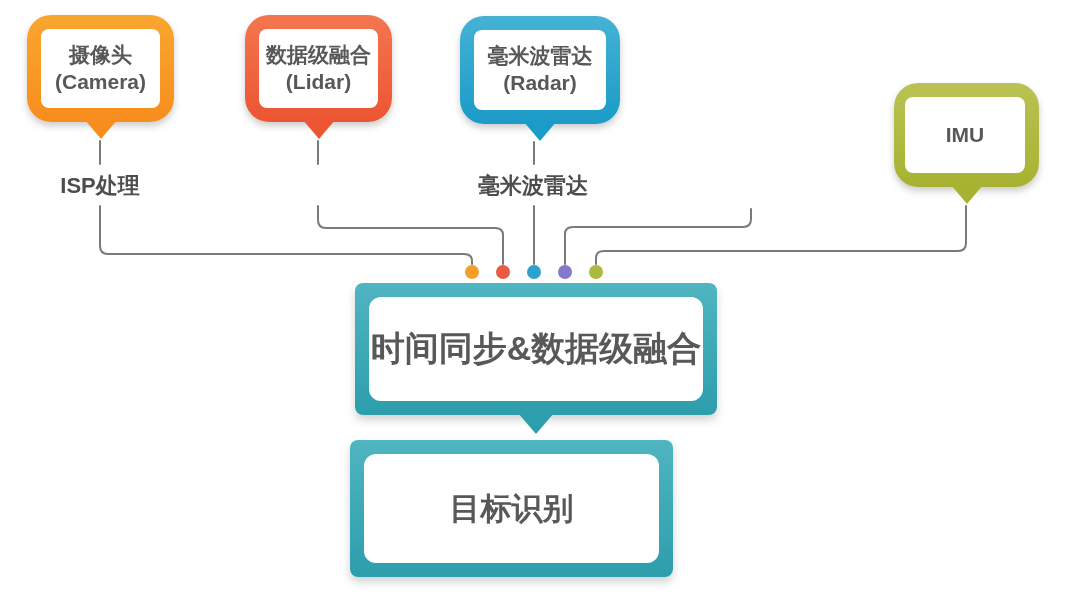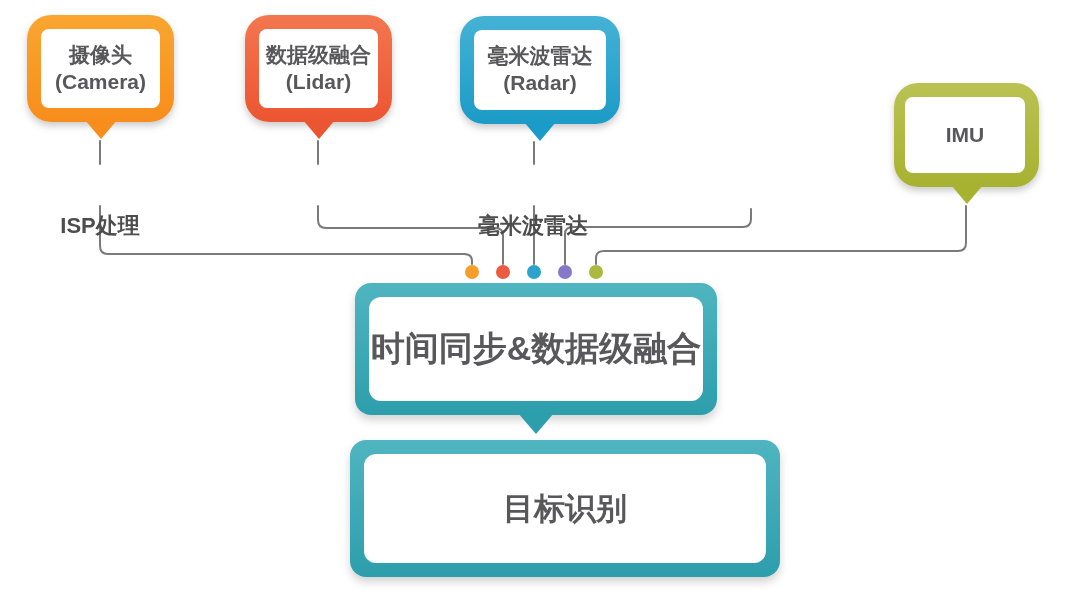--- a/index.html
+++ b/index.html
@@ -55,32 +55,31 @@
 
   
   .edge-label{
     position:absolute;
     top:170px;height:32px;line-height:32px;
     width:160px;
     text-align:center;
     font-weight:bold;
     font-size:22px;
     color:#4D4D4D;
-    margin-top:40px;
   }
   .pos-label-camera{left:20px;}   
   .pos-label-lidar{left:238px;}   
   .pos-label-radar{left:453px;}   
 
   
   .bigbox{position:absolute;}
-  .bigbox .bubble-outer{border-radius:16px;box-shadow:0 5px 9px rgba(110,110,110,.30);}
+  .bigbox .bubble-outer{border-radius:8px;box-shadow:0 5px 9px rgba(110,110,110,.30);}
   .bigbox .bubble-inner{border-radius:12px;}
   .pos-fusion{left:355px;top:283px;width:362px;height:132px;}
-  .pos-target{left:350px;top:440px;width:430px;height:137px;}
+  .pos-target{left:350px;top:440px;width:323px;height:137px;}
   .fusion-label{font-size:34px;font-weight:bold;color:#58585A;}
   .target-label{font-size:31px;font-weight:bold;color:#58585A;}
   .bigtail{
     border-left:18px solid transparent;
     border-right:18px solid transparent;
     border-top:21px solid #000;
   }
 </style>
 </head>
 <body>

